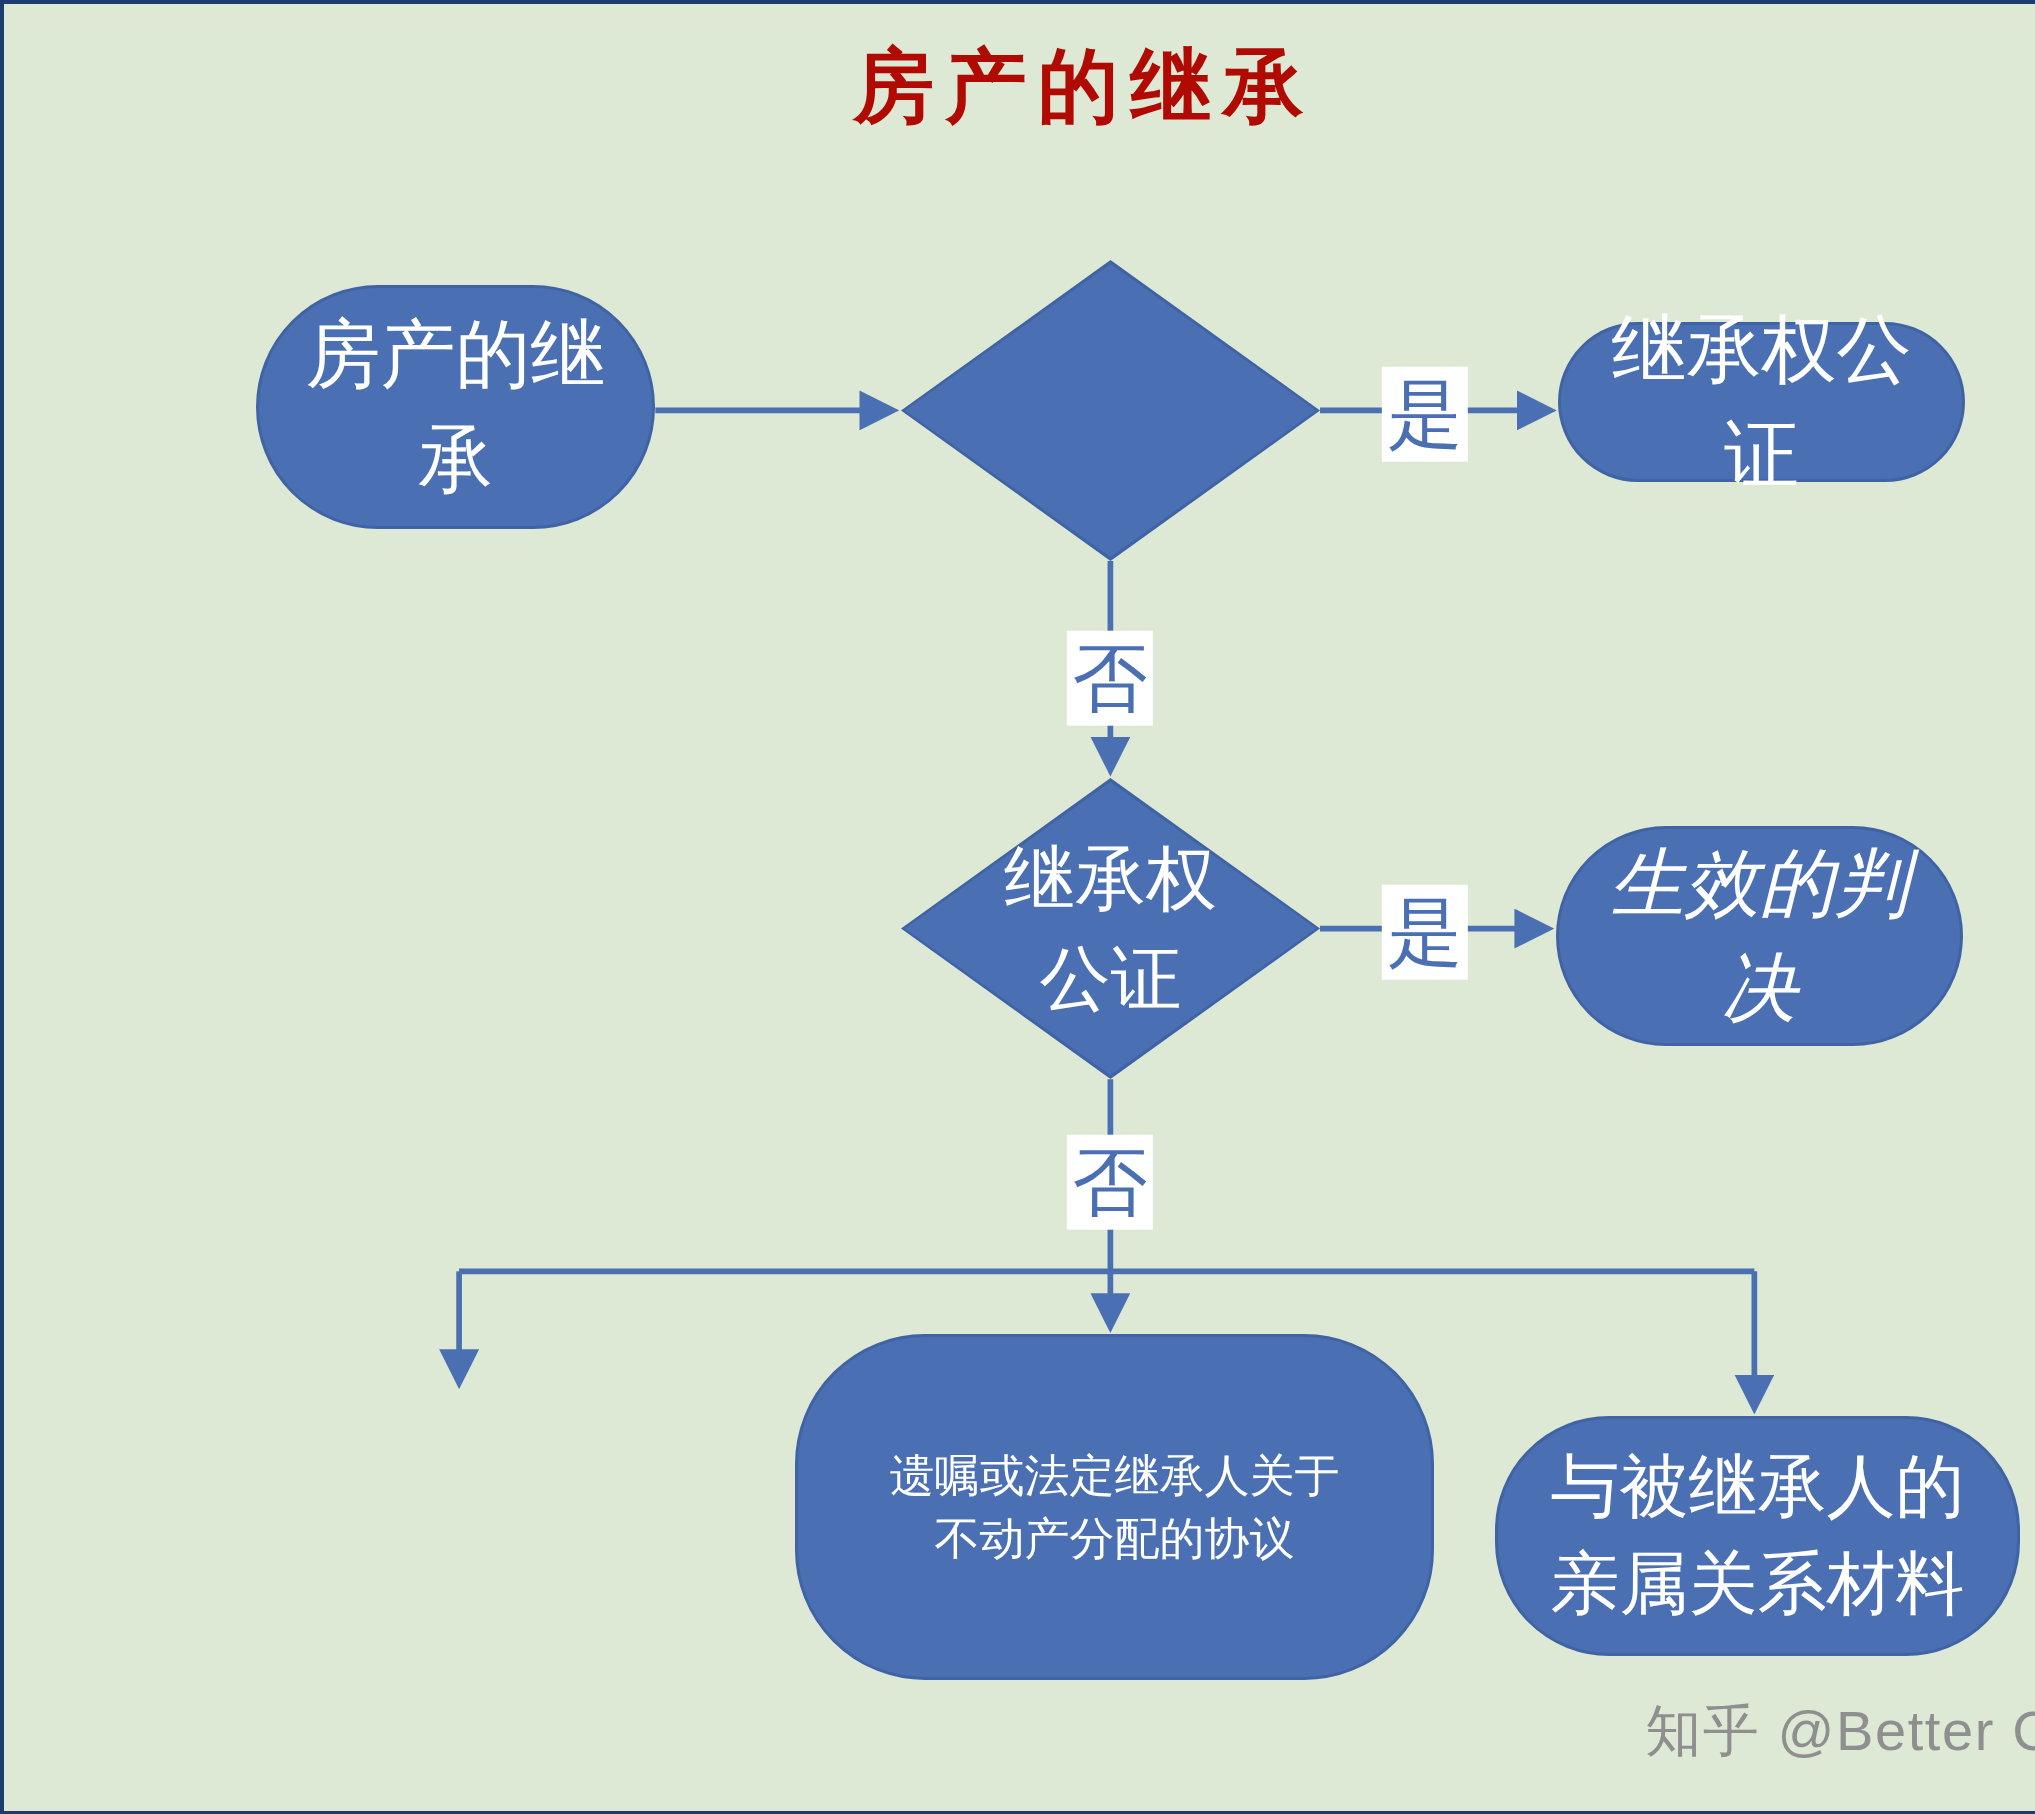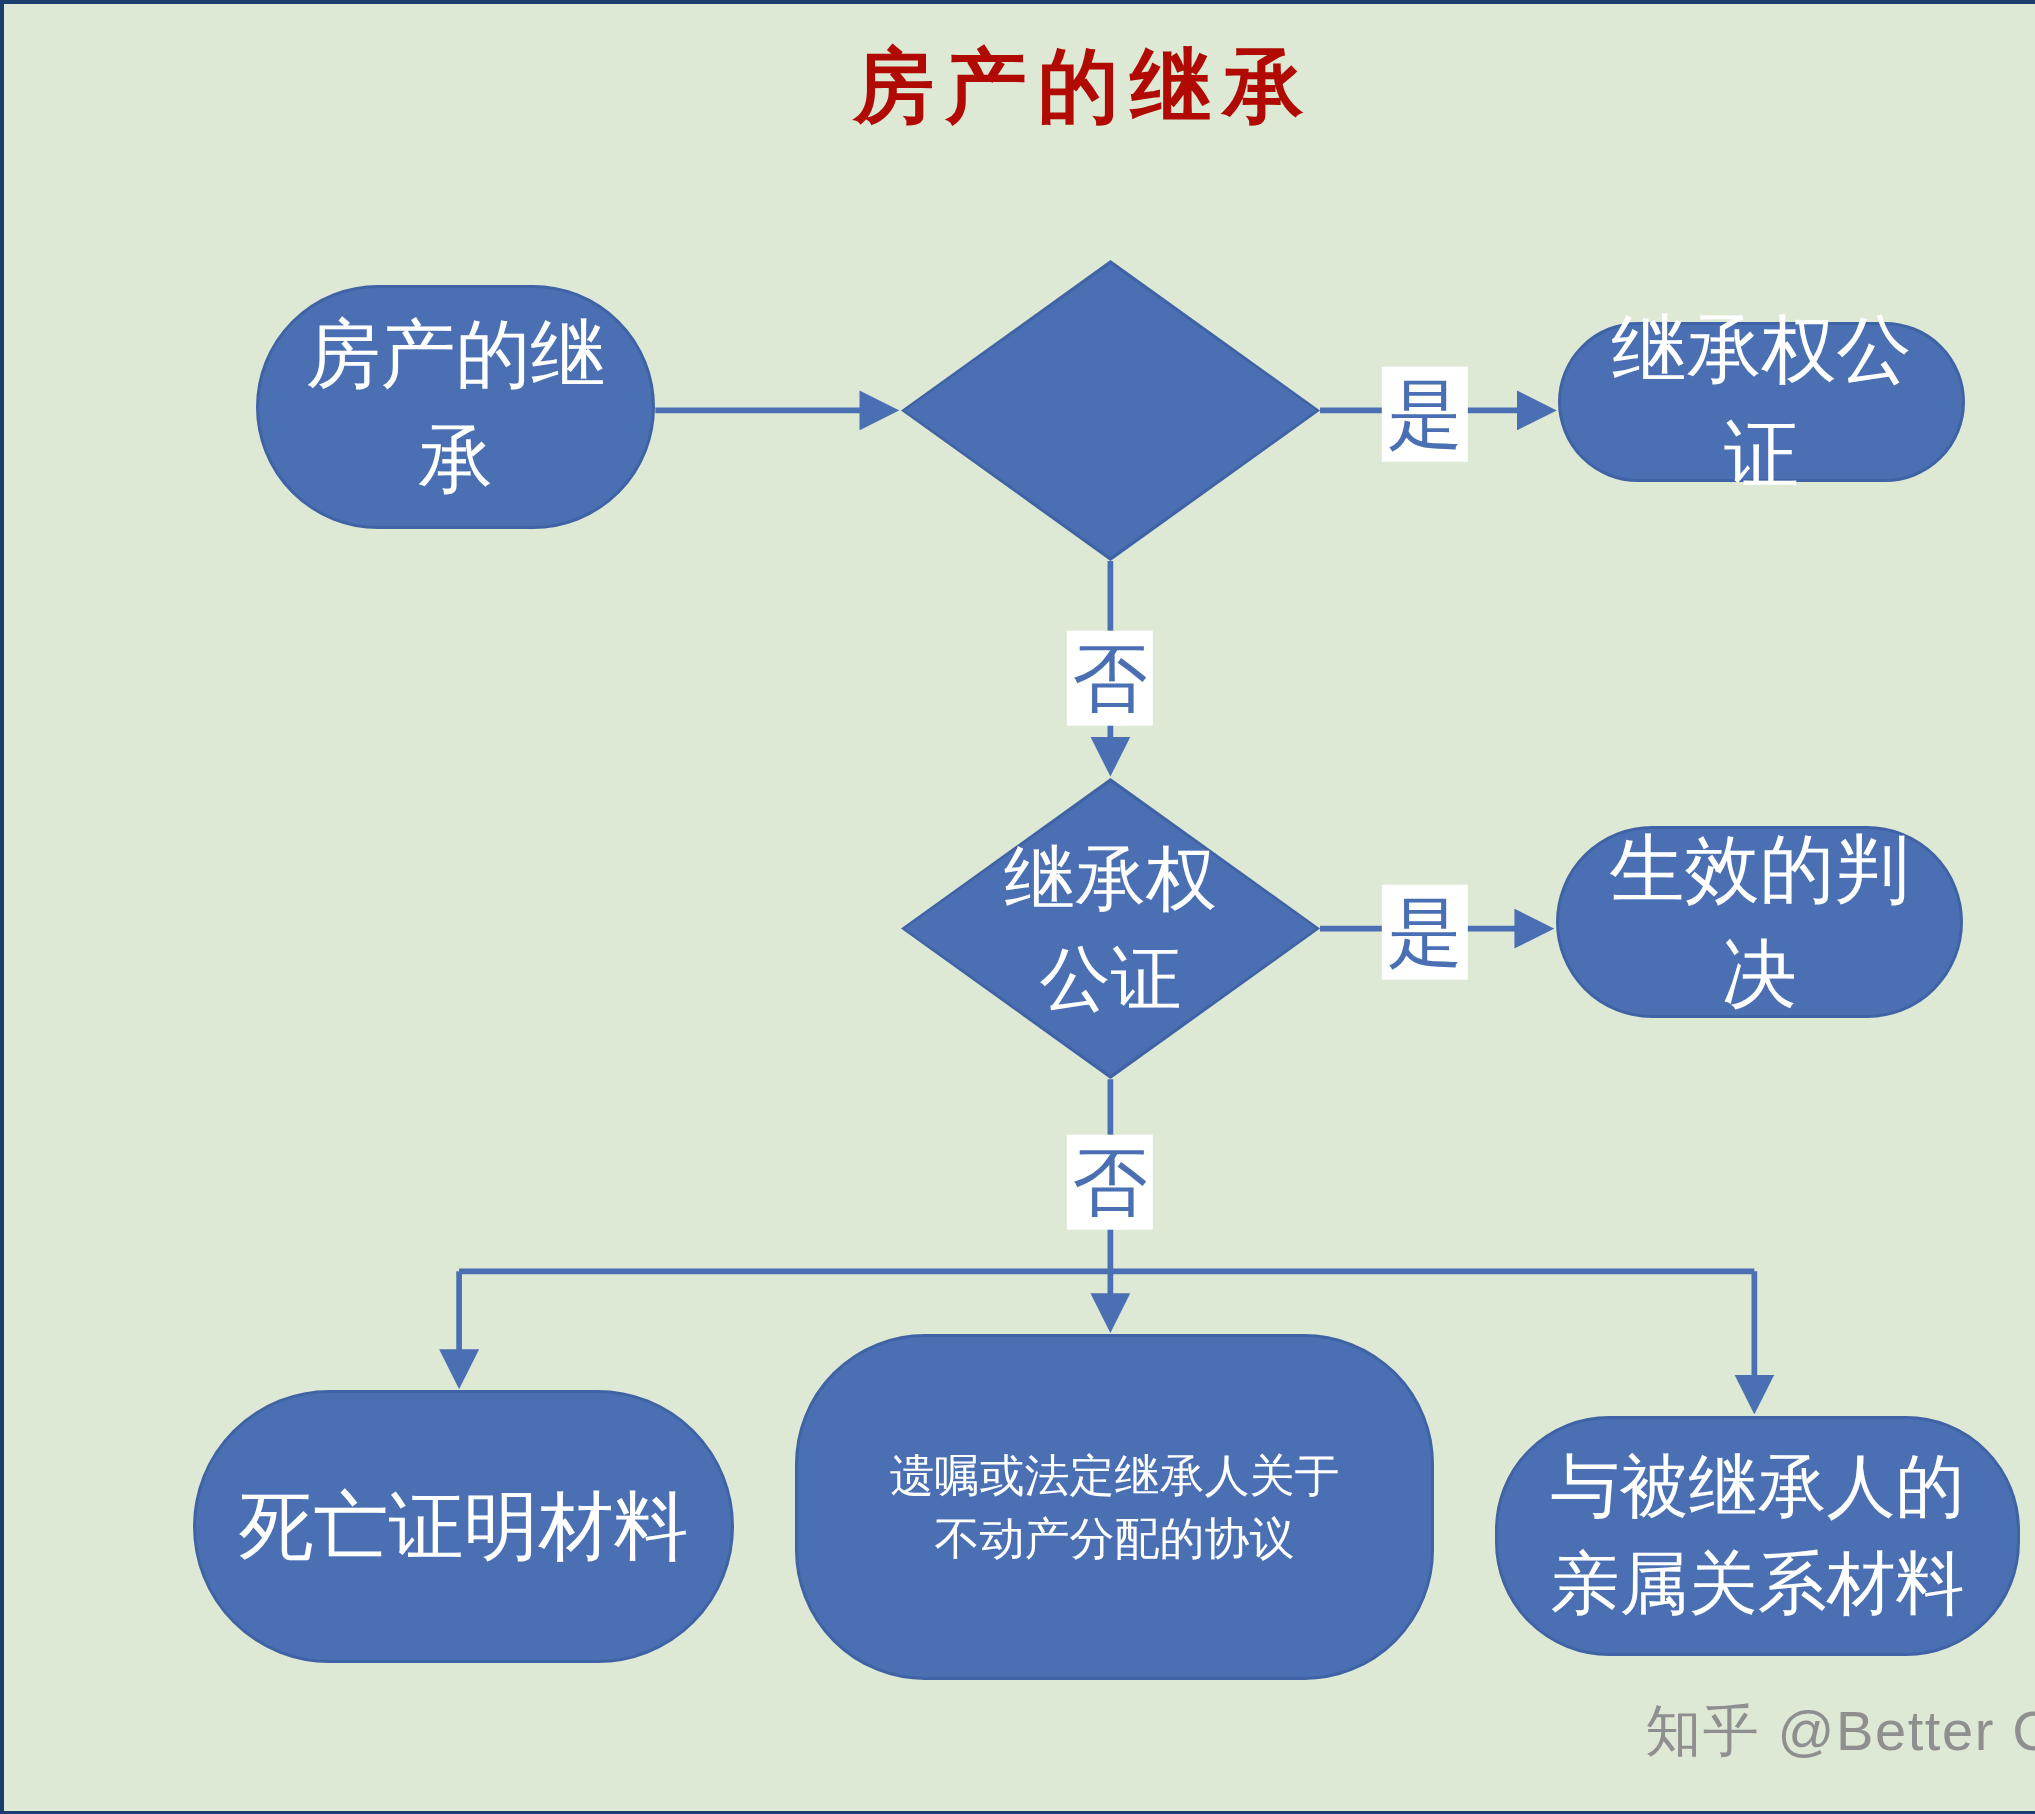--- a/index.html
+++ b/index.html
@@ -75,27 +75,24 @@
   <div class="node stadium" style="left:1554px;top:318px;width:407px;height:160px;border-radius:114px;">
     <span class="label" style="max-width:326px;">继承权公证</span>
   </div>
 
   <div class="node" style="left:897px;top:774px;width:419px;height:301px;font-size:71px;">
     <div class="diamond-outer"></div>
     <div class="diamond-inner"></div>
     <span class="label" style="max-width:244px;">继承权公证</span>
   </div>
 
-  <div class="node stadium" style="left:1552px;top:822px;width:407px;height:192px;border-radius:112px;">
+  <div class="node stadium" style="left:1552px;top:822px;width:407px;height:220px;border-radius:112px;font-style:italic;">
     <span class="label" style="max-width:326px;">生效的判决</span>
   </div>
 
-  <div class="node stadium" style="left:189px;top:1386px;width:541px;height:273px;border-radius:138px;">
-    <span class="label">死亡证明材料</span>
-  </div>
 
   <div class="node stadium" style="left:791px;top:1330px;width:639px;height:346px;border-radius:130px;font-size:45px;">
     <span class="label" style="max-width:488px;">遗嘱或法定继承人关于不动产分配的协议</span>
   </div>
 
   <div class="node stadium" style="left:1491px;top:1412px;width:525px;height:240px;border-radius:114px;font-size:69px;">
     <span class="label" style="max-width:444px;">与被继承人的亲属关系材料</span>
   </div>
 
   <div class="watermark">知乎 @Better Call</div>

